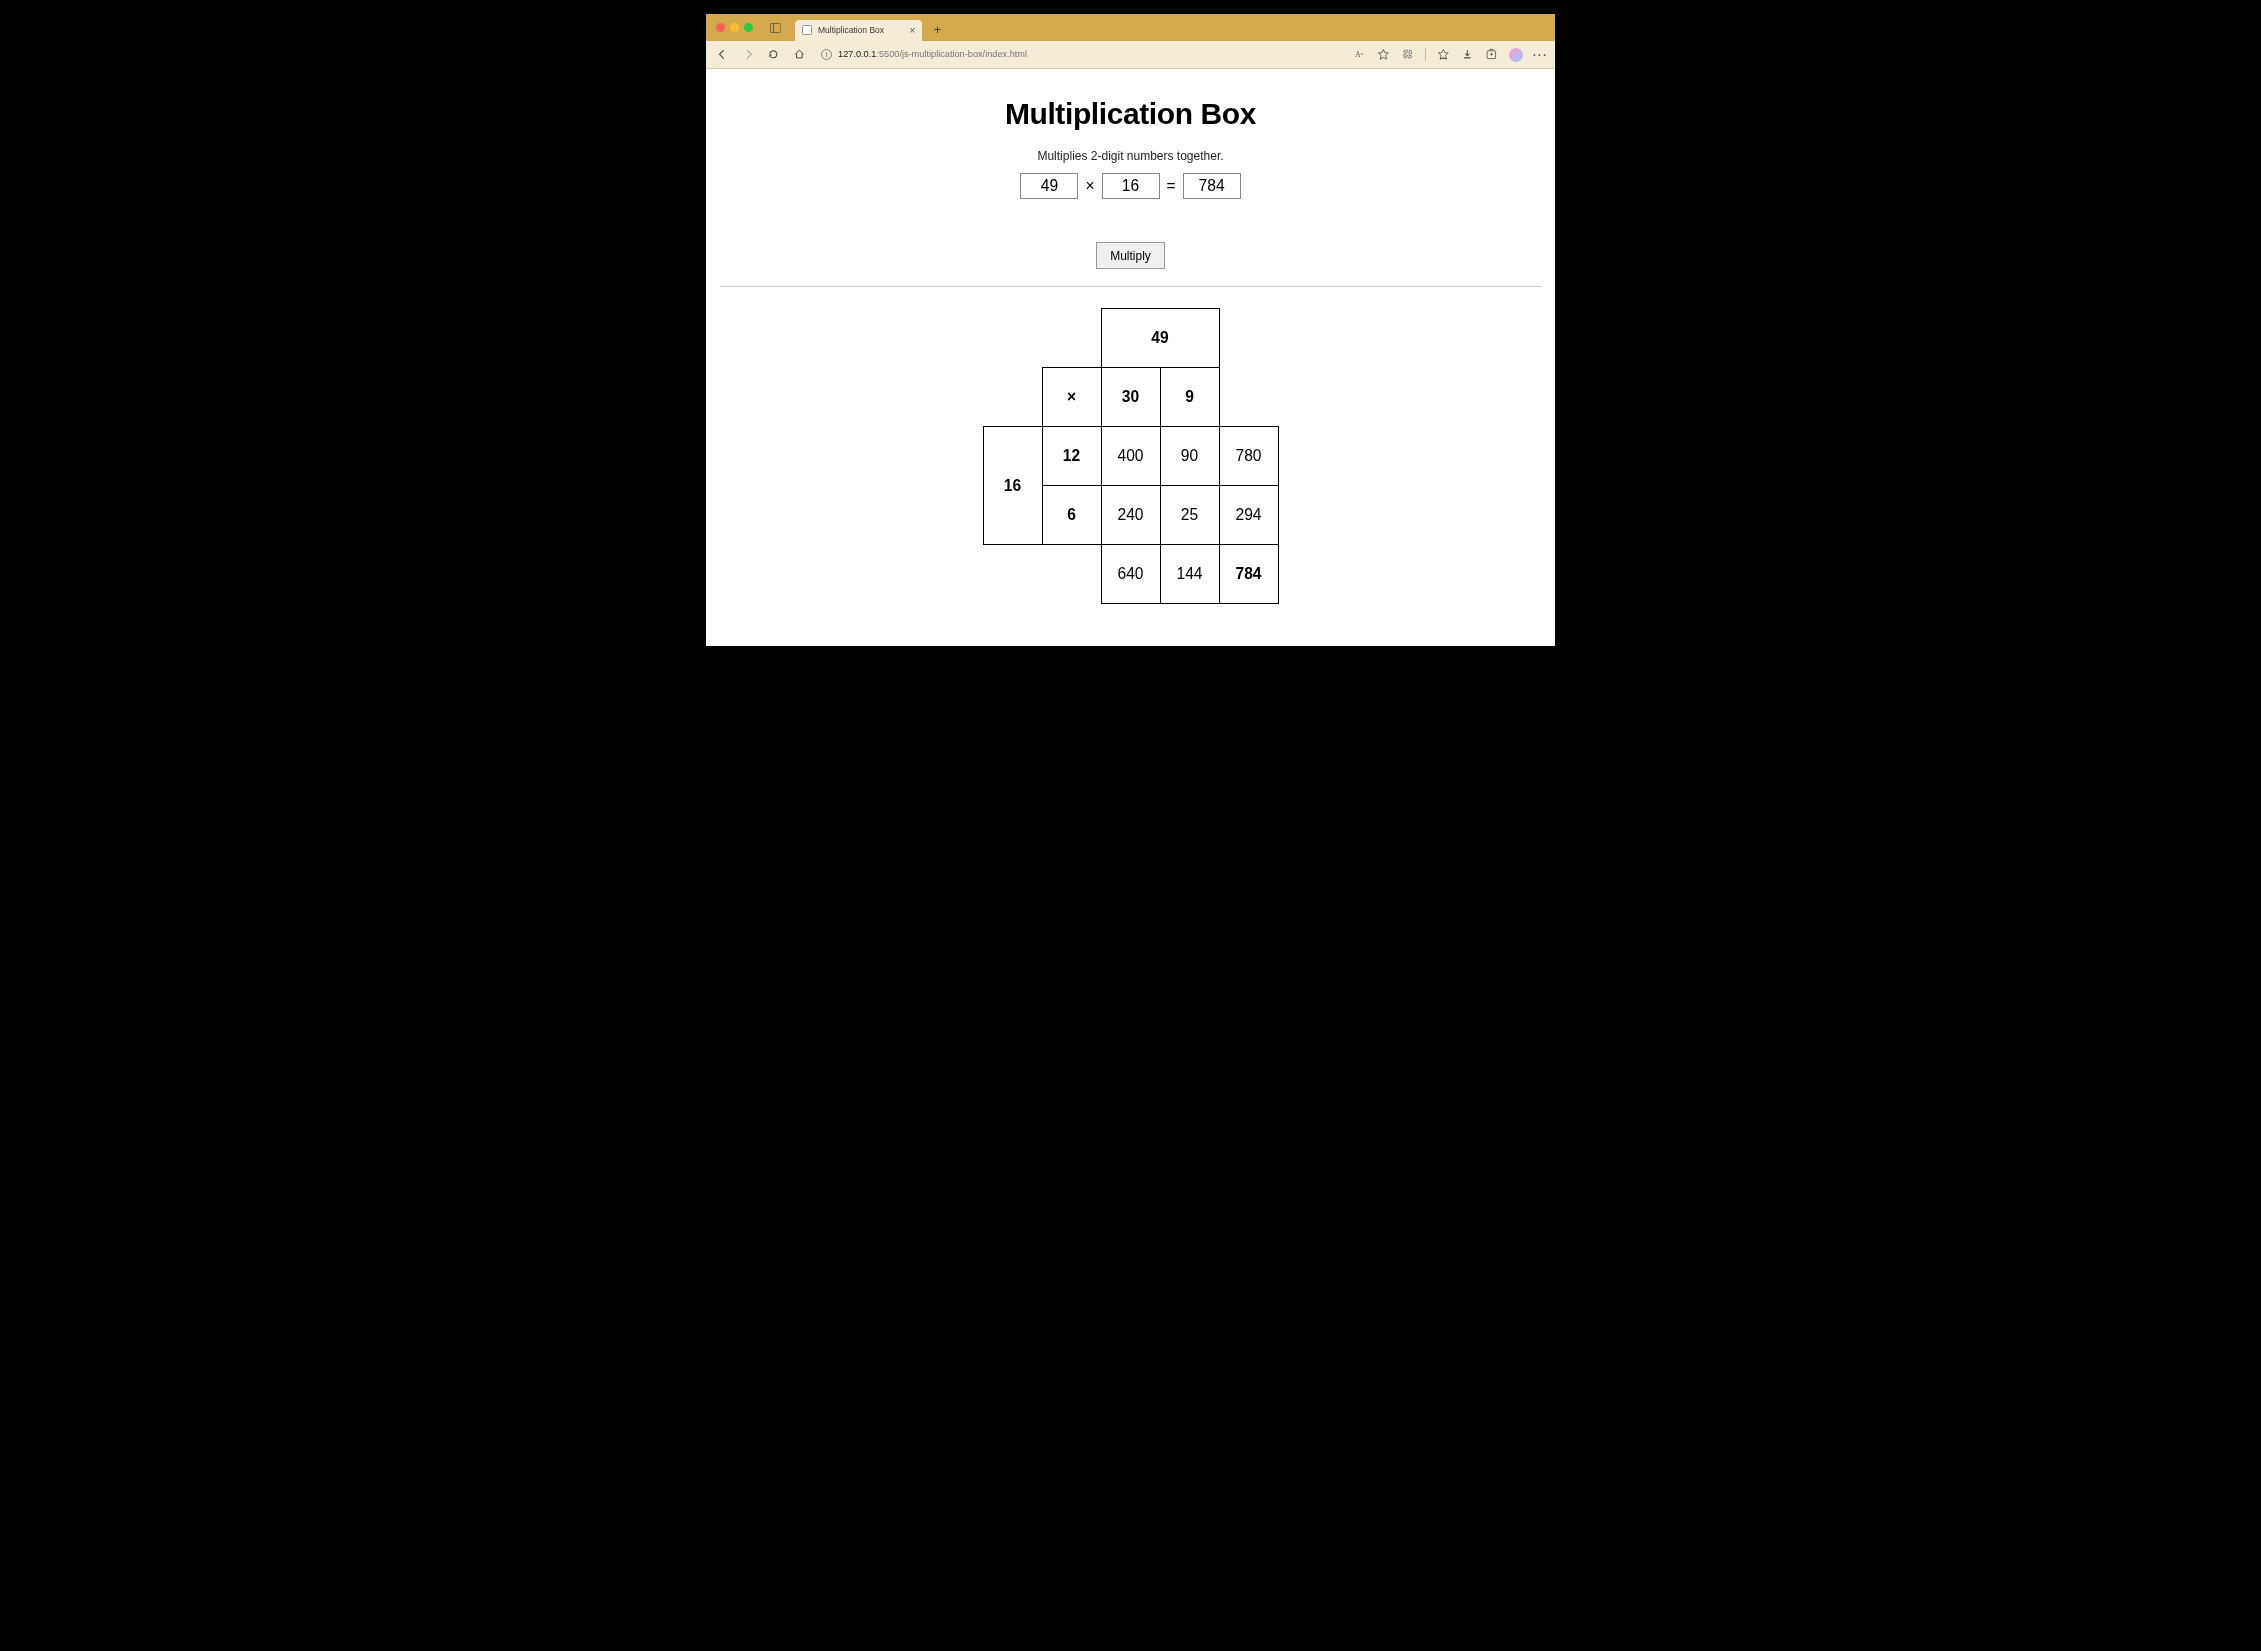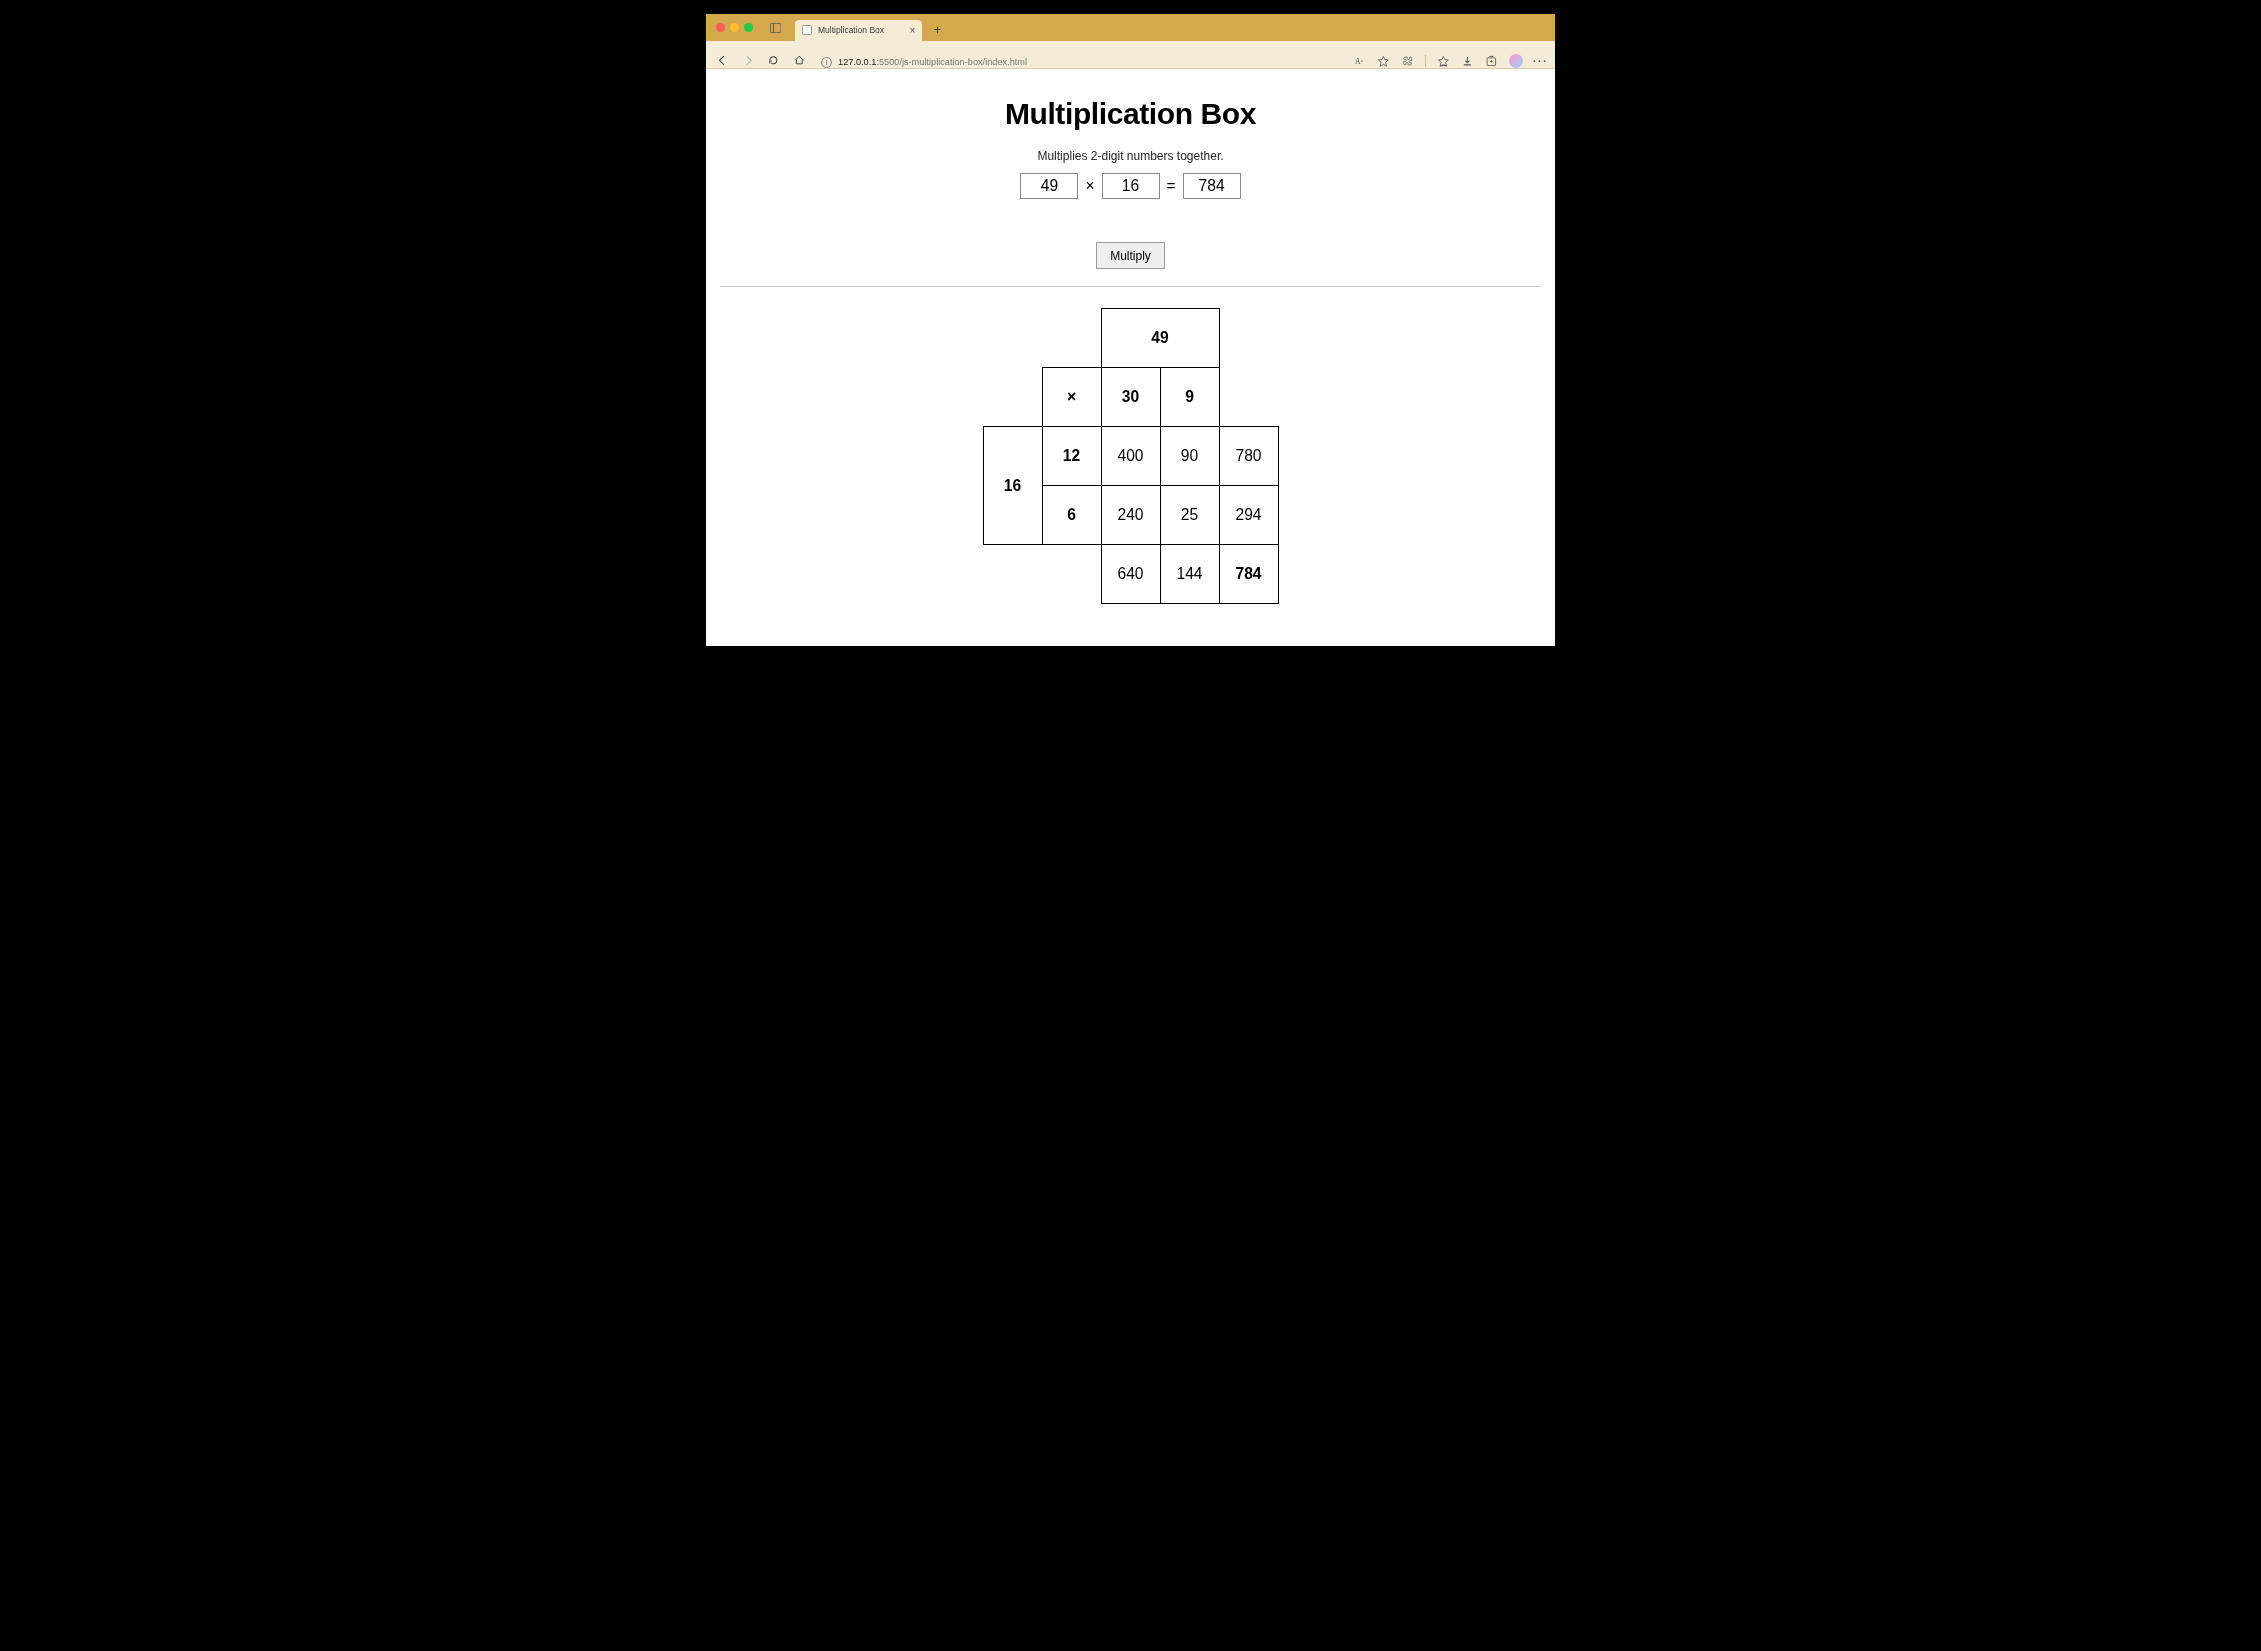--- a/index.html
+++ b/index.html
@@ -48,21 +48,21 @@
       margin-top: 5.7px;
     }
     .tab .page-icon { width: 10px; height: 10px; border: 0.7px solid #999; border-radius: 1.4px; background: #fff; }
     .tab .tab-title { font-size: 8.5px; color: #3a3a3a; flex: 1; }
     .tab .tab-close { font-size: 10px; color: #555; cursor: pointer; }
     .new-tab { color: #3a3a3a; font-size: 12.7px; margin-left: 5.7px; margin-top: 4.2px; cursor: pointer; }
     .addrbar {
       background: #f5ecd7;
       height: 28px;
       display: flex;
-      align-items: flex-end;
+      align-items: center;
       padding: 0 8.5px;
       gap: 10px;
       border-bottom: 0.7px solid #d9cfa8;
     }
     .nav-btn {
       color: #444;
       display: flex;
       align-items: center;
       justify-content: center;
       width: 15.6px; height: 15.6px;

